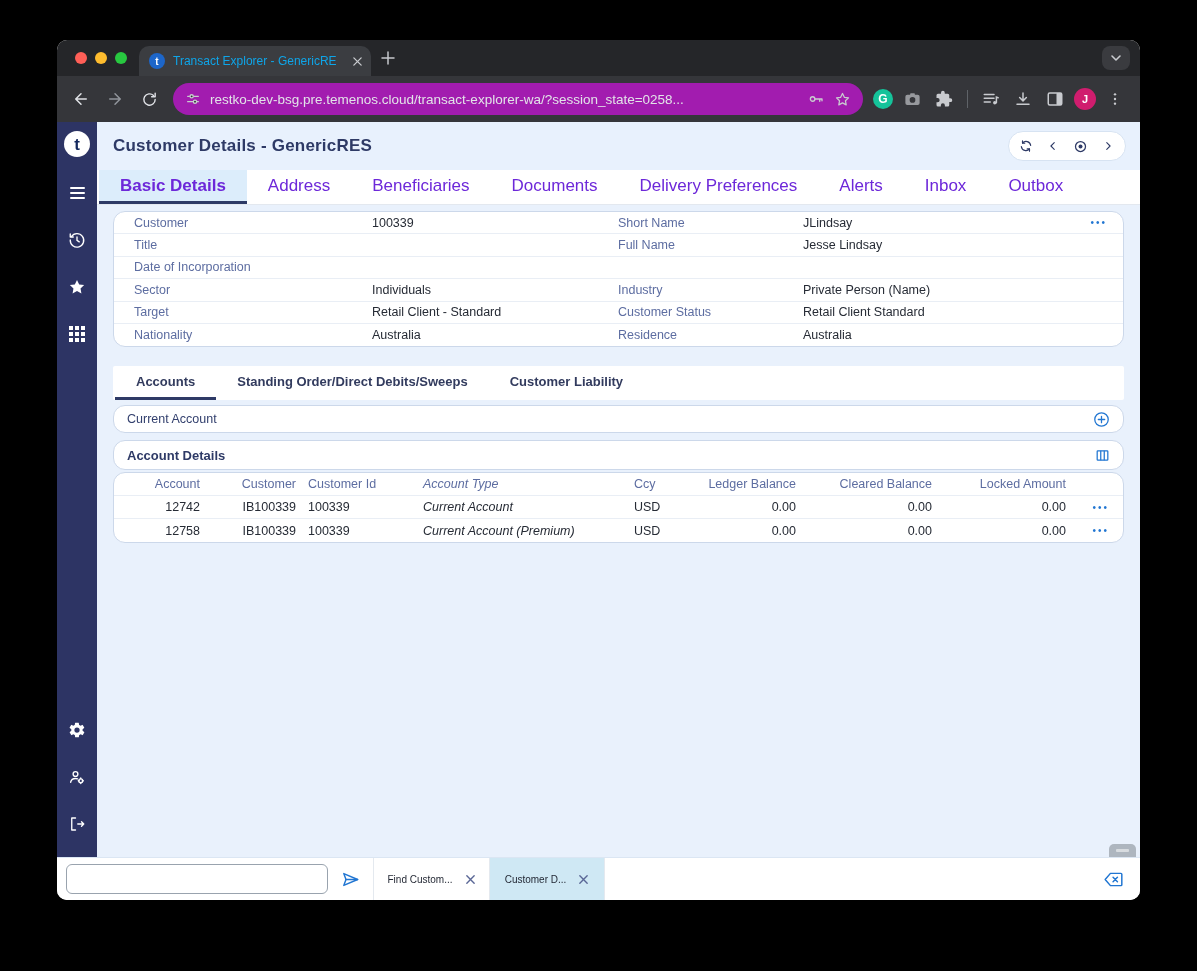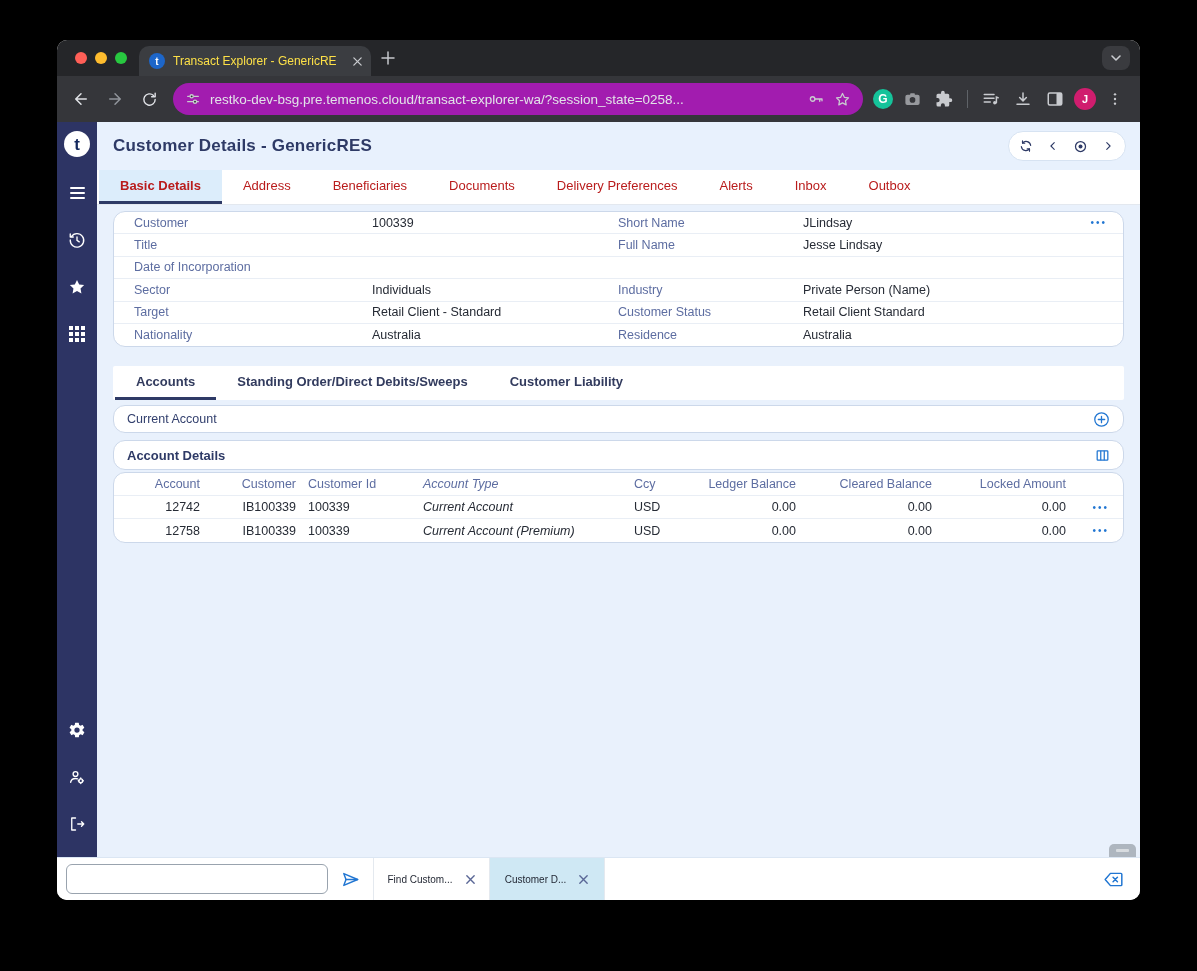--- a/index.html
+++ b/index.html
@@ -6,21 +6,21 @@
   html,body { width:1197px; height:971px; background:#000; font-family:"Liberation Sans", sans-serif; }
   .win { position:absolute; left:57px; top:40px; width:1083px; height:860px; border-radius:10px; overflow:hidden; background:#fff; display:flex; flex-direction:column; }
 
   
   .tabstrip { height:36px; background:#252629; display:flex; align-items:center; flex:0 0 auto; }
   .lights { display:flex; gap:8px; padding:0 12px 0 18px; }
   .light { width:12px; height:12px; border-radius:50%; }
   .l-red{background:#ff5f57;} .l-yel{background:#febc2e;} .l-grn{background:#28c840;}
   .btab { margin-top:8px; align-self:flex-end; height:30px; width:232px; background:#3b3d41; border-radius:10px 10px 0 0; display:flex; align-items:center; padding:0 8px 0 10px; gap:8px; }
   .favicon { width:16px; height:16px; border-radius:50%; background:#1d66c9; color:#fff; font-size:10px; font-weight:bold; display:flex; align-items:center; justify-content:center; flex:0 0 auto;}
-  .btab-title { color:#fde047; font-size:12px; white-space:nowrap; overflow:hidden; text-overflow:ellipsis; flex:1; }
+  .btab-title { color:#0ea5e9; font-size:12px; white-space:nowrap; overflow:hidden; text-overflow:ellipsis; flex:1; }
   .icx { display:inline-flex; align-items:center; justify-content:center; }
   .newtab { margin-left:10px; }
   .tabsearch { margin-left:auto; margin-right:10px; width:28px; height:24px; border-radius:8px; background:#3a3b3f; display:flex; align-items:center; justify-content:center; }
 
   .toolbar { height:46px; background:#35363a; display:flex; align-items:center; padding:0 12px 0 10px; gap:6px; flex:0 0 auto; }
   .navbtn { width:28px; height:28px; display:flex; align-items:center; justify-content:center; border-radius:50%; }
   .omnibox { flex:1; height:32px; background:#a21caf; border-radius:16px; display:flex; align-items:center; padding:0 12px; gap:9px; min-width:0; margin:0 4px; }
   .url { color:#e2e4e8; font-size:13.5px; white-space:nowrap; overflow:hidden; text-overflow:ellipsis; flex:1; }
   .ext-sep { width:1px; height:18px; background:#5f6368; margin:0 4px; }
   .gram { width:20px; height:20px; border-radius:50%; background:#15c39a; color:#fff; font-weight:bold; font-size:12px; display:flex; align-items:center; justify-content:center; }
@@ -38,21 +38,21 @@
   .gridic { display:grid; grid-template-columns:repeat(3,4px); gap:2px; }
   .gridic i { width:4px; height:4px; background:#fff; }
 
   .main { flex:1; display:flex; flex-direction:column; min-width:0; }
   .pagehead { height:48px; background:#e8f1fd; display:flex; align-items:center; justify-content:space-between; padding:0 14px 0 16px; flex:0 0 auto; }
   .pagetitle { font-size:17px; font-weight:bold; color:#2e3a66; letter-spacing:.2px; }
   .headpill { width:118px; height:30px; background:#fff; border:1px solid #d7e3f2; border-radius:15px; display:flex; align-items:center; justify-content:space-evenly; color:#2e3a66; }
   .headpill .hp { display:flex; align-items:center; justify-content:center; width:20px; height:20px; font-size:13px; color:#2e3a66; }
 
   .maintabs { height:35px; background:#fff; border-bottom:1px solid #e3e8ef; display:flex; padding-left:2px; flex:0 0 auto; }
-  .mtab { padding:0 21px; display:flex; align-items:center; font-size:13px; color:#b91c1c; border-bottom:3px solid transparent; white-space:nowrap; }
+  .mtab { padding:0 21px; display:flex; align-items:center; font-size:17px; color:#6d28d9; border-bottom:3px solid transparent; white-space:nowrap; }
   .mtab.active { background:#dcedfb; border-bottom-color:#2e3a66; font-weight:bold; }
 
   .content { flex:1; padding:6px 16px 0 16px; overflow:hidden; position:relative; }
   .card { background:#fff; border:1px solid #ccd8ea; border-radius:12px; }
 
   .frow { display:grid; grid-template-columns:238px 246px 185px 1fr 46px; align-items:center; height:22.4px; padding-left:20px; border-bottom:1px solid #e9eef5; font-size:12.5px; }
   .frow:last-child { border-bottom:none; }
   .flabel { color:#5d6da1; overflow:hidden; white-space:nowrap; }
   .fvalue { color:#262b35; overflow:hidden; white-space:nowrap; }
   .fmenu { color:#2176d2; font-size:10px; letter-spacing:2px; text-align:right; padding-right:16px; }

